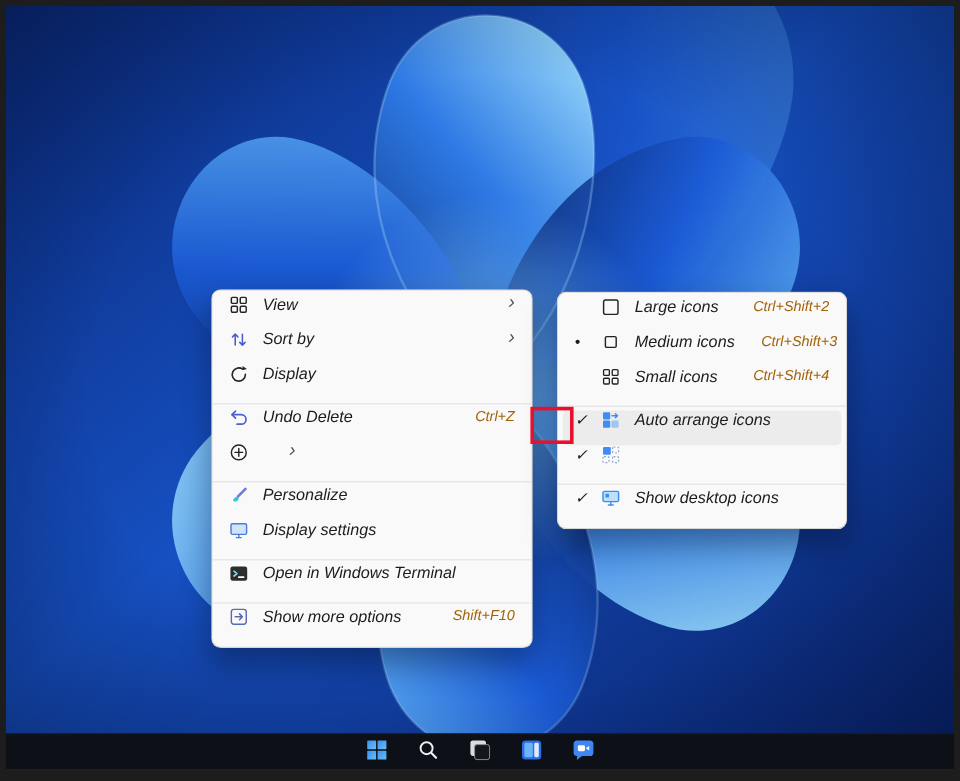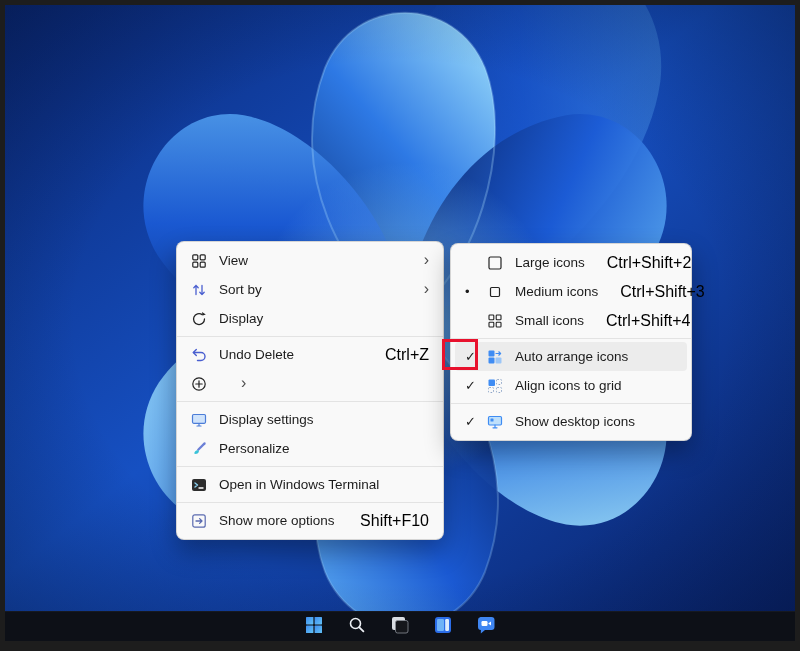--- a/index.html
+++ b/index.html
@@ -36,36 +36,36 @@
   .menu {
     position:absolute;
     background:#f9f9f9;
     border:1px solid rgba(0,0,0,0.14);
     border-radius:8px;
     box-shadow:0 12px 26px rgba(0,0,0,0.32);
     padding:4px 0;
     z-index:10;
   }
   .main-menu { left:171px; top:236px; width:268px; }
-  .sub-menu  { left:445px; top:238px; width:242px; z-index:15; }
+  .sub-menu  { left:459px; top:238px; width:242px; z-index:15; }
 
   .menu-item {
-    display:flex; align-items:center;
+    display:flex; align-items:flex-start;
     height:29px; margin:0 4px; padding:0 10px;
     border-radius:4px; font-size:13.5px; color:#1c1c1c;
-    cursor:default; white-space:nowrap;
+    cursor:default; white-space:nowrap;font-style:italic;
   }
   .menu-item.hl { background:#ececec; }
   .mi-check { flex:0 0 22px; width:22px; font-size:13px; color:#1c1c1c; }
   .mi-icon {
     flex:0 0 16px; width:16px; height:16px; margin-right:12px;
     display:flex; align-items:center; justify-content:center;
   }
   .mi-label { flex:1 1 auto; }
-  .mi-shortcut { margin-left:22px; font-size:16px; color:#000000; }
+  .mi-shortcut { margin-left:22px; font-size:12px; color:#a16207; }
   .mi-chevron { margin-left:22px; color:#4f4f4f; font-size:16px; line-height:1; transform:translateY(-1px); }
   .menu-sep { height:1px; background:#e3e3e3; margin:3px 0; }
 
   .ic-dark   { color:#222222; }
   .ic-blue   { color:#4a5fd0; }
 
   
   .red-box {
     position:absolute; left:437px; top:334px; width:36px; height:31px;
     border:3px solid #e8112d; z-index:30; pointer-events:none;
@@ -185,35 +185,35 @@
           </svg>
       </span>
       <span class="mi-chevron">›</span>
     </div>
 
     <div class="menu-sep"></div>
 
     <div class="menu-item">
       <span class="mi-icon">
         <svg width="16" height="16" viewBox="0 0 16 16">
+            <path d="M13.6 2.4 L7.2 8.8" stroke="#6b7fd6" stroke-width="2.2" stroke-linecap="round"></path>
+            <path d="M6.8 9.2 C5 9 3.4 10.4 3.2 12.6 C4.8 13.4 7 12.8 7.8 11 C8.1 10.2 7.6 9.4 6.8 9.2 Z" fill="#39c3d8"></path>
+          </svg>
+      </span>
+      <span class="mi-label">Personalize</span>
+    </div>
+
+    <div class="menu-item">
+      <span class="mi-icon">
+        <svg width="16" height="16" viewBox="0 0 16 16">
             <rect x="1.5" y="2.5" width="13" height="8.8" rx="1.2" fill="#cfe3fb" stroke="#4c7dd8" stroke-width="1.2"></rect>
             <path d="M6 14 H10 M8 11.5 V14" stroke="#4c7dd8" stroke-width="1.2" stroke-linecap="round"></path>
           </svg>
       </span>
       <span class="mi-label">Display settings</span>
-    </div>
-
-    <div class="menu-item">
-      <span class="mi-icon">
-        <svg width="16" height="16" viewBox="0 0 16 16">
-            <path d="M13.6 2.4 L7.2 8.8" stroke="#6b7fd6" stroke-width="2.2" stroke-linecap="round"></path>
-            <path d="M6.8 9.2 C5 9 3.4 10.4 3.2 12.6 C4.8 13.4 7 12.8 7.8 11 C8.1 10.2 7.6 9.4 6.8 9.2 Z" fill="#39c3d8"></path>
-          </svg>
-      </span>
-      <span class="mi-label">Personalize</span>
     </div>
 
     <div class="menu-sep"></div>
 
     <div class="menu-item">
       <span class="mi-icon">
         <svg width="16" height="16" viewBox="0 0 16 16">
             <rect x="1" y="2" width="14" height="12" rx="2" fill="#2d2d2d"></rect>
             <path d="M4 6 L6.5 8 L4 10" fill="none" stroke="#8ad0f0" stroke-width="1.4" stroke-linecap="round" stroke-linejoin="round"></path>
             <path d="M8 11 H12" stroke="#ffffff" stroke-width="1.4" stroke-linecap="round"></path>
@@ -297,21 +297,20 @@
       <span class="mi-icon">
         <svg width="16" height="16" viewBox="0 0 16 16">
             <rect x="1.5" y="1.5" width="6.5" height="6.5" rx="1" fill="#3f8cf3"></rect>
             <g fill="none" stroke="#8fa6c8" stroke-width="1" stroke-dasharray="1.6 1.6">
               <rect x="9.5" y="1.5" width="5" height="5" rx="0.8"></rect>
               <rect x="1.5" y="9.5" width="5" height="5" rx="0.8"></rect>
               <rect x="9.5" y="9.5" width="5" height="5" rx="0.8"></rect>
             </g>
           </svg>
       </span>
-      <span class="mi-label">Align icons to grid</span>
     </div>
 
     <div class="menu-sep"></div>
 
     <div class="menu-item">
       <span class="mi-check">✓</span>
       <span class="mi-icon">
         <svg width="16" height="16" viewBox="0 0 16 16">
             <rect x="1.5" y="2.5" width="13" height="8.5" rx="1.2" fill="#bfe0fb" stroke="#3f8cf3" stroke-width="1.2"></rect>
             <rect x="3.5" y="4.5" width="3" height="3" rx="0.6" fill="#3f8cf3"></rect>

